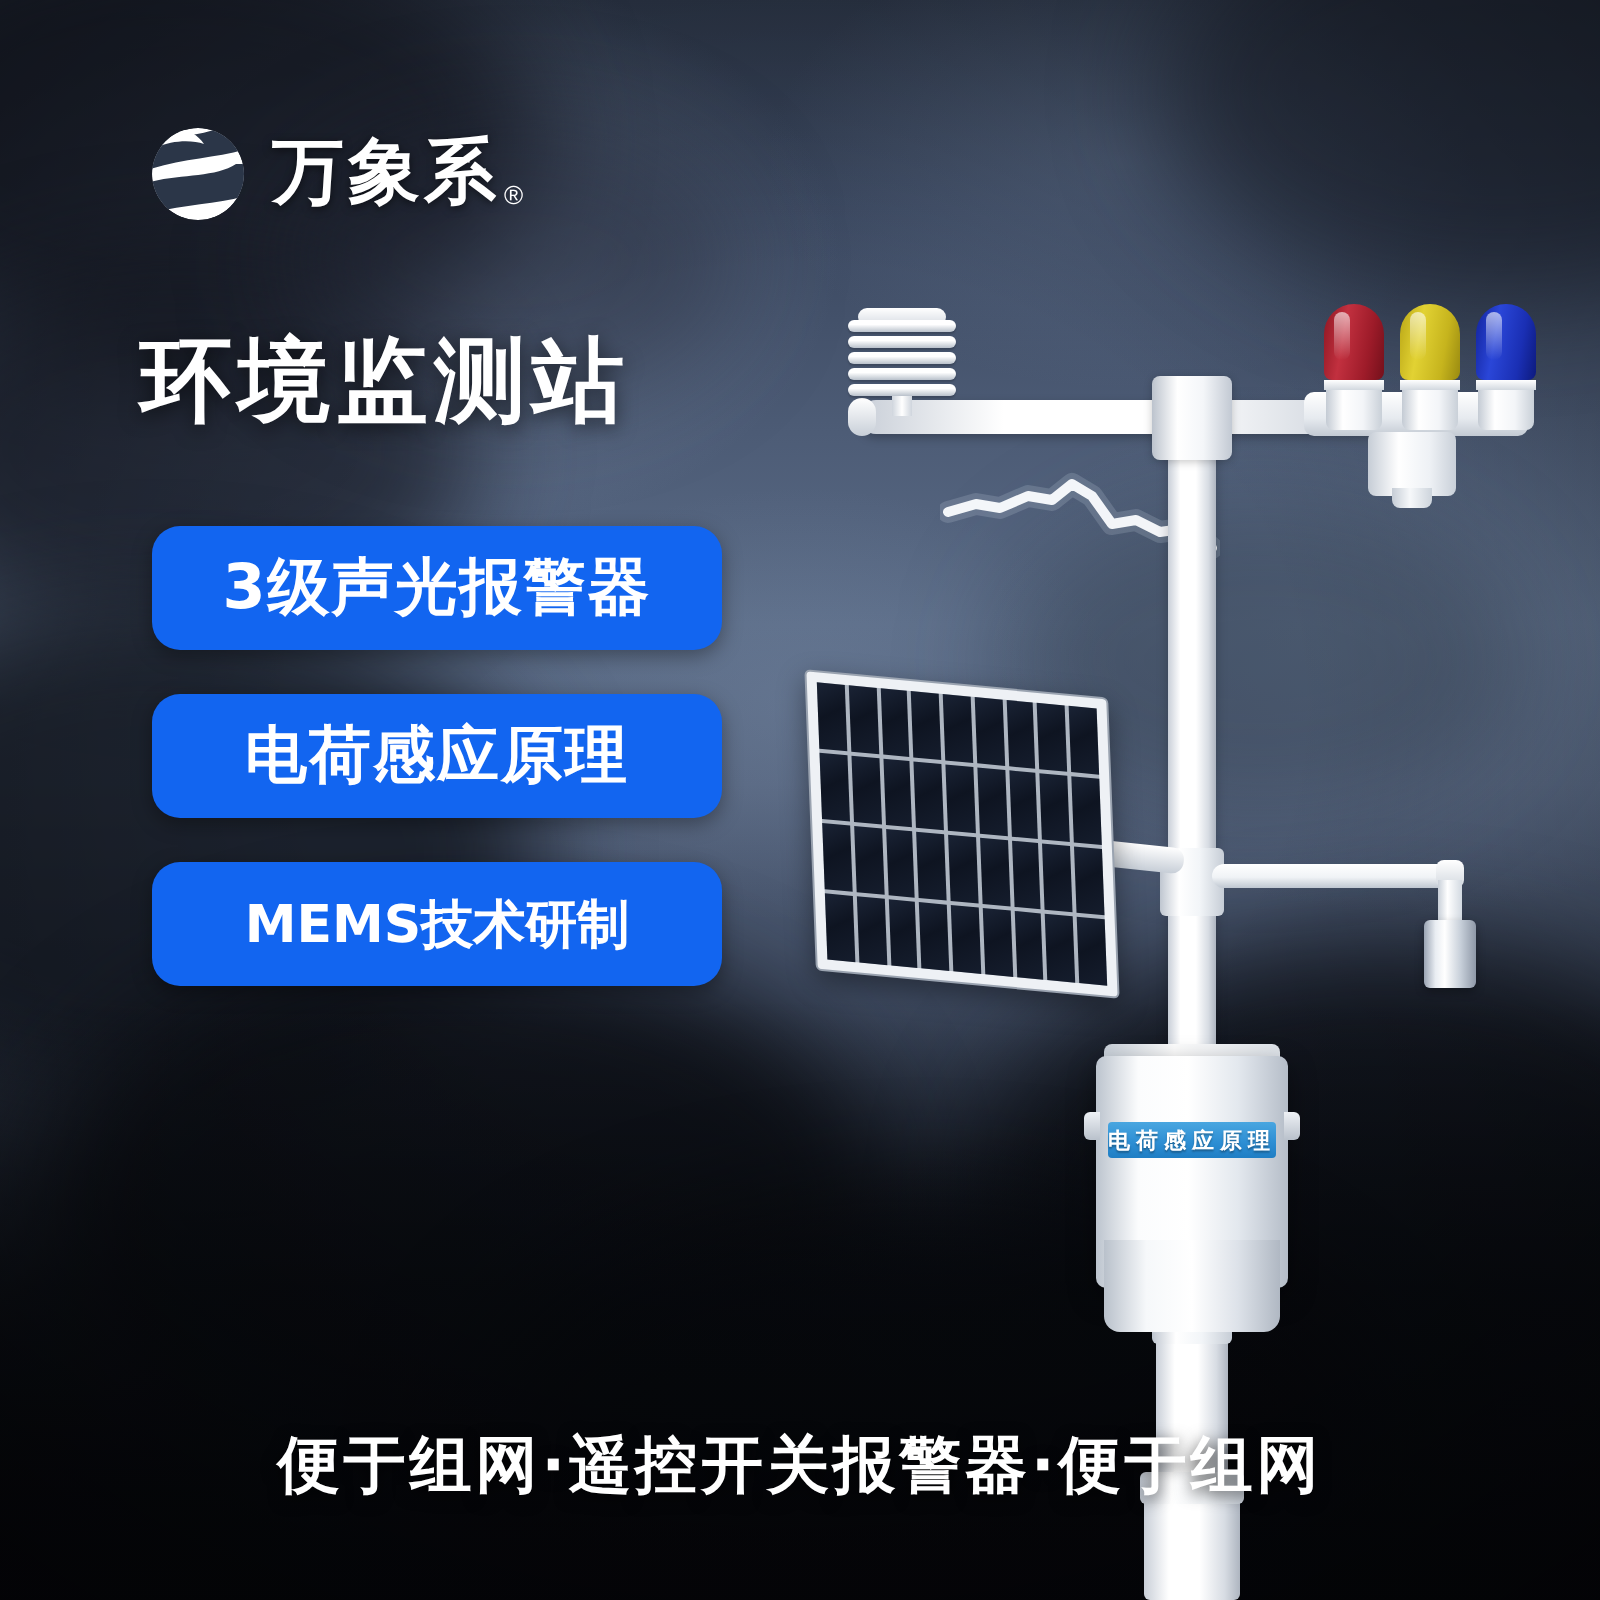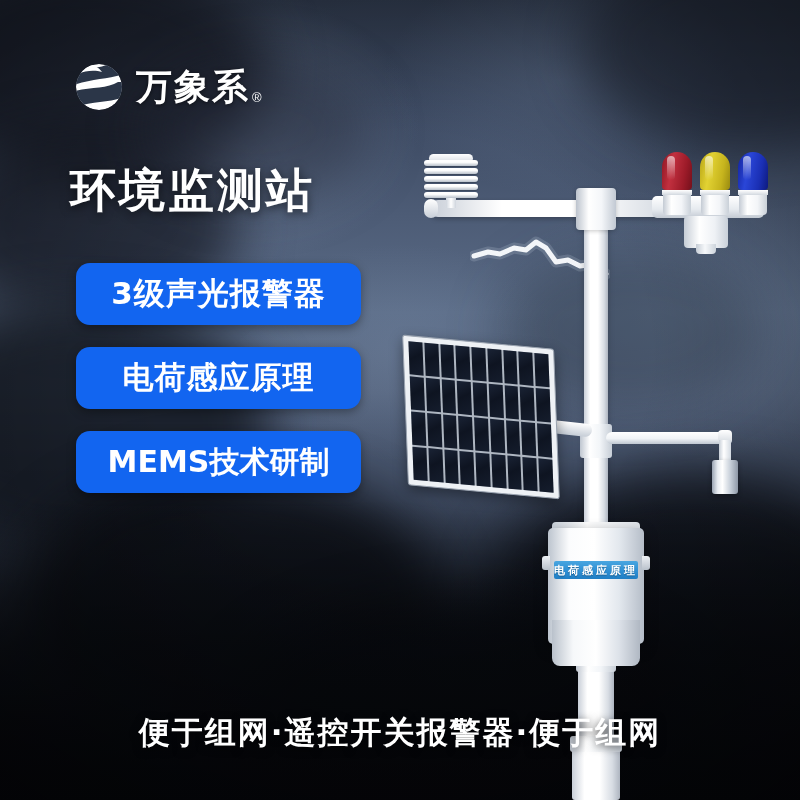--- a/index.html
+++ b/index.html
@@ -66,21 +66,21 @@
   .pills{position:absolute;left:76px;top:263px;display:flex;flex-direction:column;gap:22px;}
   .pill{
     width:285px;height:62px;border-radius:14px;
     display:flex;align-items:center;justify-content:center;
     background:#1265f0;
     box-shadow:0 3px 10px rgba(0,0,0,.35);
     color:#ffffff;font-size:31px;font-weight:700;letter-spacing:1px;
     font-family:"DejaVu Sans",sans-serif;
     box-sizing:border-box;
   }
-  .pill.latin{letter-spacing:0px;font-size:30px;}
+  .pill.latin{letter-spacing:0px;font-size:26px;}
 
   
   .strap{position:absolute;left:0;right:0;top:712px;text-align:center;
     font-family:"DejaVu Sans",sans-serif;
     font-size:31px;font-weight:700;color:#fff;letter-spacing:2px;
     text-shadow:0 2px 8px rgba(0,0,0,.7);}
 
   
   .station{position:absolute;left:0;top:0;width:800px;height:800px;pointer-events:none;}
 

